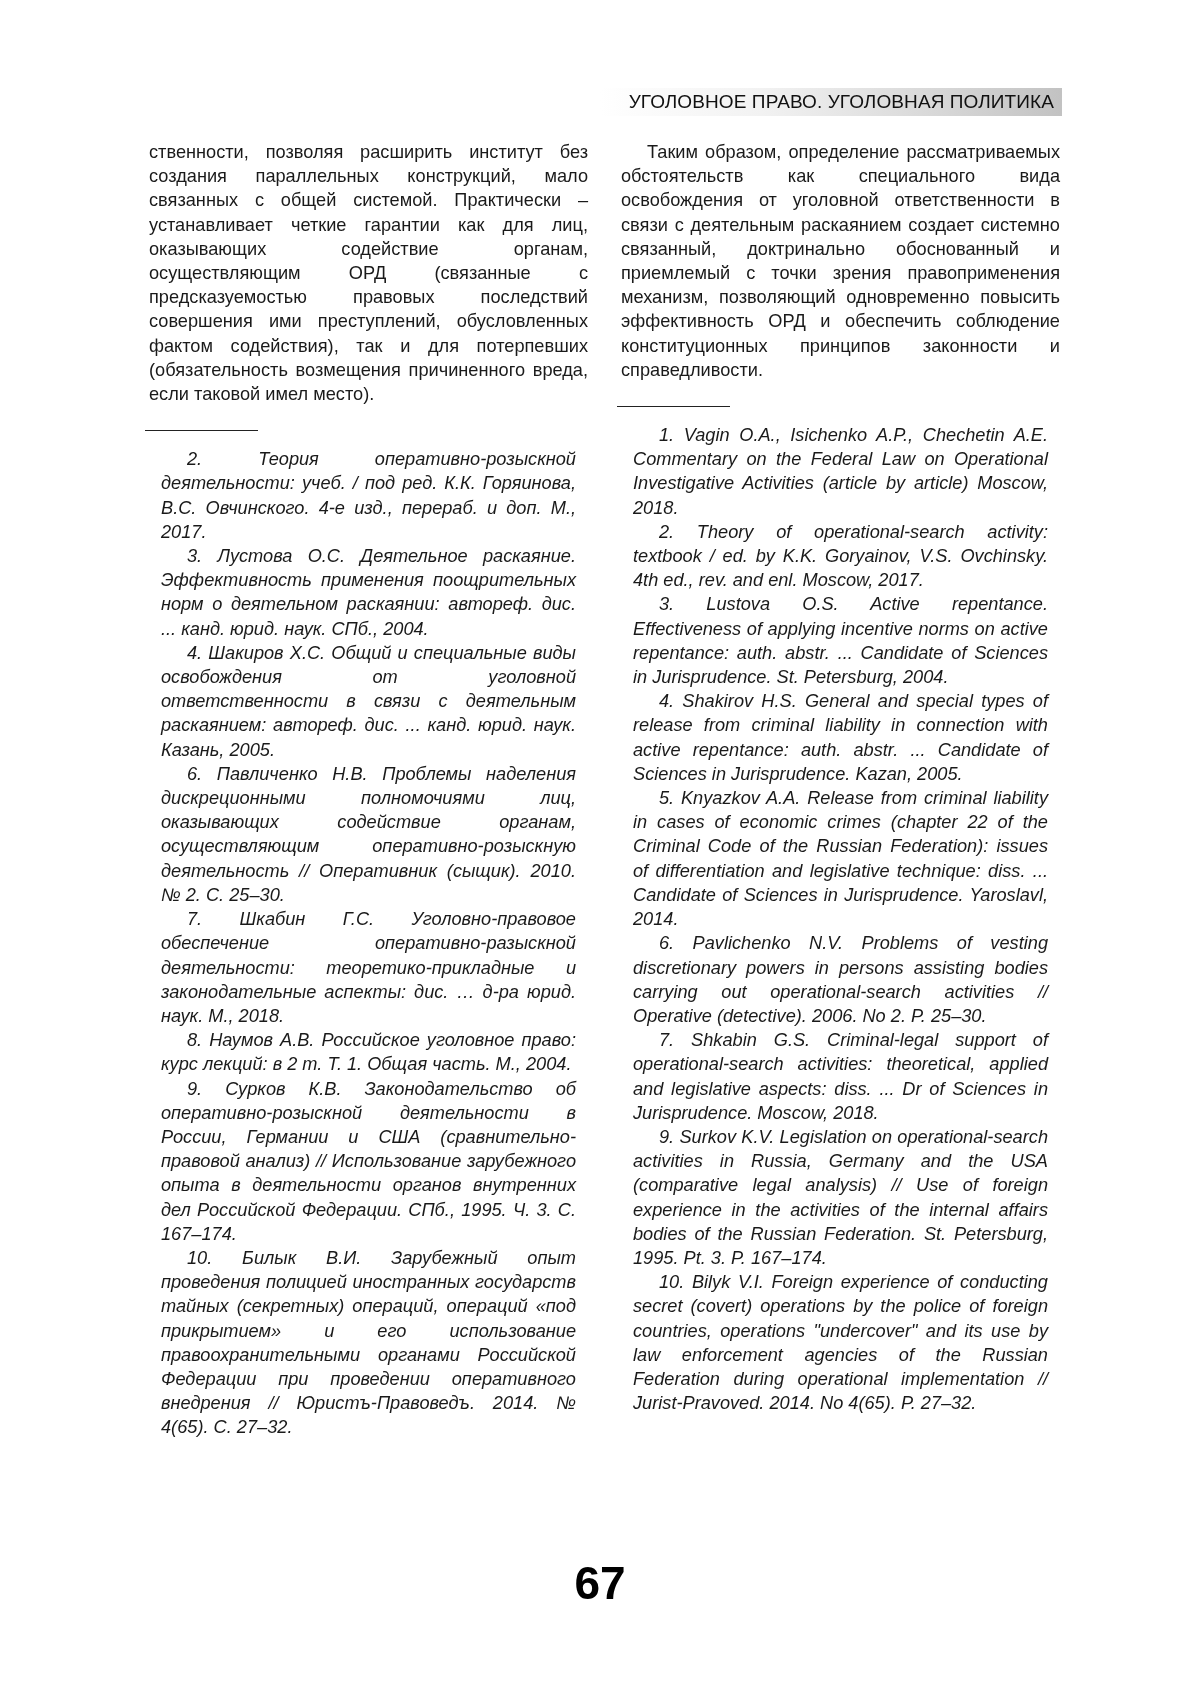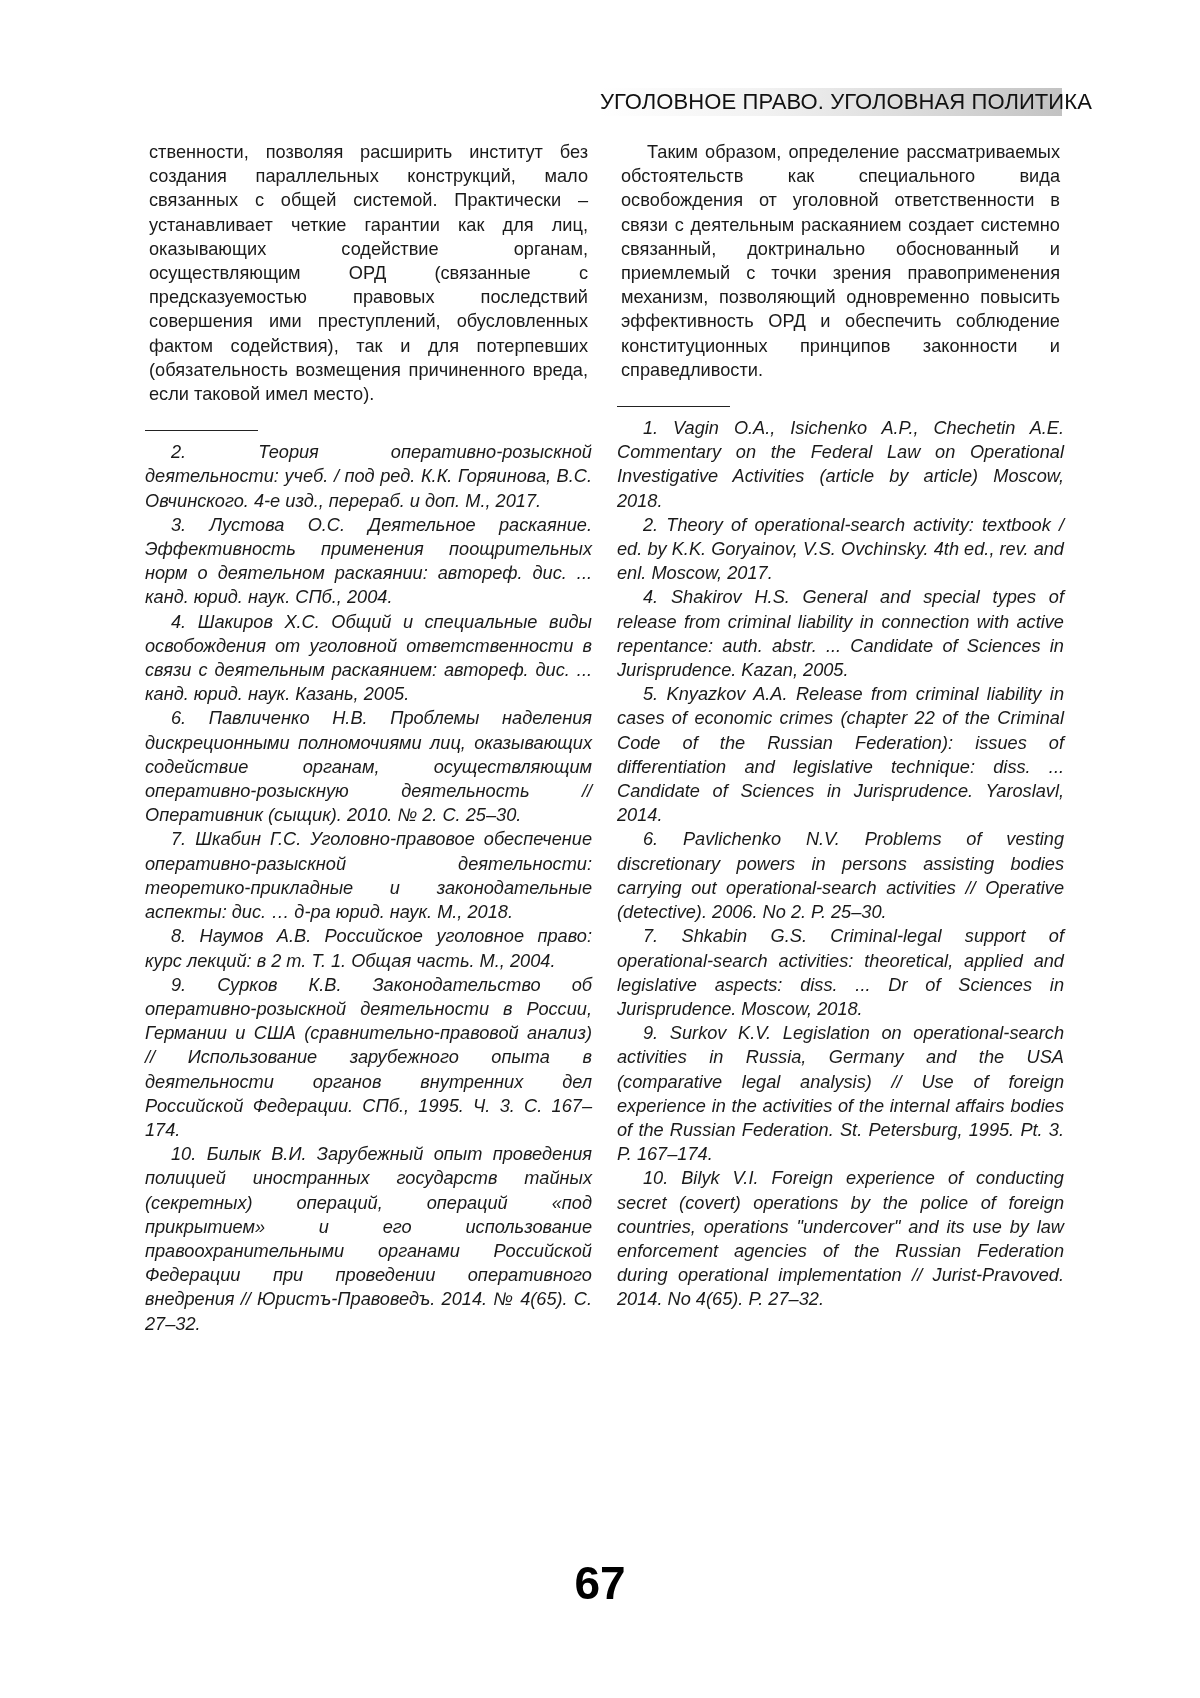--- a/index.html
+++ b/index.html
@@ -3,38 +3,38 @@
 <meta charset="utf-8">
 <style>
   html, body { margin: 0; padding: 0; background: #ffffff; }
   body {
     width: 1200px; height: 1698px; position: relative; overflow: hidden;
     font-family: "Liberation Sans", sans-serif; color: #1a1a1a;
   }
   .running-head {
     position: absolute; left: 600px; top: 88px; width: 462px; height: 28px;
     background: linear-gradient(to right, #ffffff 0%, #f2f2f2 35%, #d6d6d6 75%, #c2c2c2 100%);
-    font-size: 22px; line-height: 28px; text-align: right; padding-right: 8px;
+    font-size: 19px; line-height: 28px; text-align: right; padding-right: 8px;
     letter-spacing: 0.1px; color: #111;
     box-sizing: border-box; white-space: nowrap;
   }
   .col {
     position: absolute; top: 136px; width: 447px;
   }
   .col.left { left: 145px; }
   .col.right { left: 617px; }
   .body-text {
     font-size: 18.2px; line-height: 24.2px; text-align: justify; margin: 4px;
     hyphens: manual;
   }
   .body-text.indent { text-indent: 26px; }
   .rule {
     width: 113px; height: 1px; background: #222; margin-top: 24px; margin-bottom: 9px;
   }
-  .refs { margin: 0; padding: 0; list-style: none; }
+  .refs { margin: 16px; padding: 0; list-style: none; }
   .ref {
     font-style: italic; font-size: 18.2px; line-height: 24.2px; text-align: justify;
     text-indent: 26px; margin: 0 0 0 0;
   }
   .page-number {
     position: absolute; left: 0; width: 1200px; top: 1556px; text-align: center;
     font-weight: bold; font-size: 46px; color: #000;
   }
 </style>
 </head>
@@ -56,20 +56,21 @@
     <p class="ref">10. Билык В.И. Зарубежный опыт проведения полицией иностранных государств тайных (секретных) операций, операций «под прикрытием» и его использование правоохранительными органами Российской Федерации при проведении оперативного внедрения // Юристъ-Правоведъ. 2014. № 4(65). С. 27–32.</p>
   </div>
 </div>
 
 <div class="col right">
   <p class="body-text indent">Таким образом, определение рассматриваемых обстоятельств как специального вида освобождения от уголовной ответственности в связи с деятельным раскаянием создает системно связанный, доктринально обоснованный и приемлемый с точки зрения правоприменения механизм, позволяющий одновременно повысить эффективность ОРД и обеспечить соблюдение конституционных принципов законности и справедливости.</p>
   <div class="rule"></div>
   <div class="refs">
     <p class="ref">1. Vagin O.A., Isichenko A.P., Chechetin A.E. Commentary on the Federal Law on Operational Investigative Activities (article by article) Moscow, 2018.</p>
     <p class="ref">2. Theory of operational-search activity: textbook / ed. by K.K. Goryainov, V.S. Ovchinsky. 4th ed., rev. and enl. Moscow, 2017.</p>
+    <p class="ref">3. Lustova O.S. Active repentance. Effectiveness of applying incentive norms on active repentance: auth. abstr. ... Candidate of Sciences in Jurisprudence. St. Petersburg, 2004.</p>
     <p class="ref">4. Shakirov H.S. General and special types of release from criminal liability in connection with active repentance: auth. abstr. ... Candidate of Sciences in Jurisprudence. Kazan, 2005.</p>
     <p class="ref">5. Knyazkov A.A. Release from criminal liability in cases of economic crimes (chapter 22 of the Criminal Code of the Russian Federation): issues of differentiation and legislative technique: diss. ... Candidate of Sciences in Jurisprudence. Yaroslavl, 2014.</p>
     <p class="ref">6. Pavlichenko N.V. Problems of vesting discretionary powers in persons assisting bodies carrying out operational-search activities // Operative (detective). 2006. No 2. P. 25–30.</p>
     <p class="ref">7. Shkabin G.S. Criminal-legal support of operational-search activities: theoretical, applied and legislative aspects: diss. ... Dr of Sciences in Jurisprudence. Moscow, 2018.</p>
     <p class="ref">9. Surkov K.V. Legislation on operational-search activities in Russia, Germany and the USA (comparative legal analysis) // Use of foreign experience in the activities of the internal affairs bodies of the Russian Federation. St. Petersburg, 1995. Pt. 3. P. 167–174.</p>
     <p class="ref">10. Bilyk V.I. Foreign experience of conducting secret (covert) operations by the police of foreign countries, operations "undercover" and its use by law enforcement agencies of the Russian Federation during operational implementation // Jurist-Pravoved. 2014. No 4(65). P. 27–32.</p>
   </div>
 </div>
 
 <div class="page-number">67</div>

